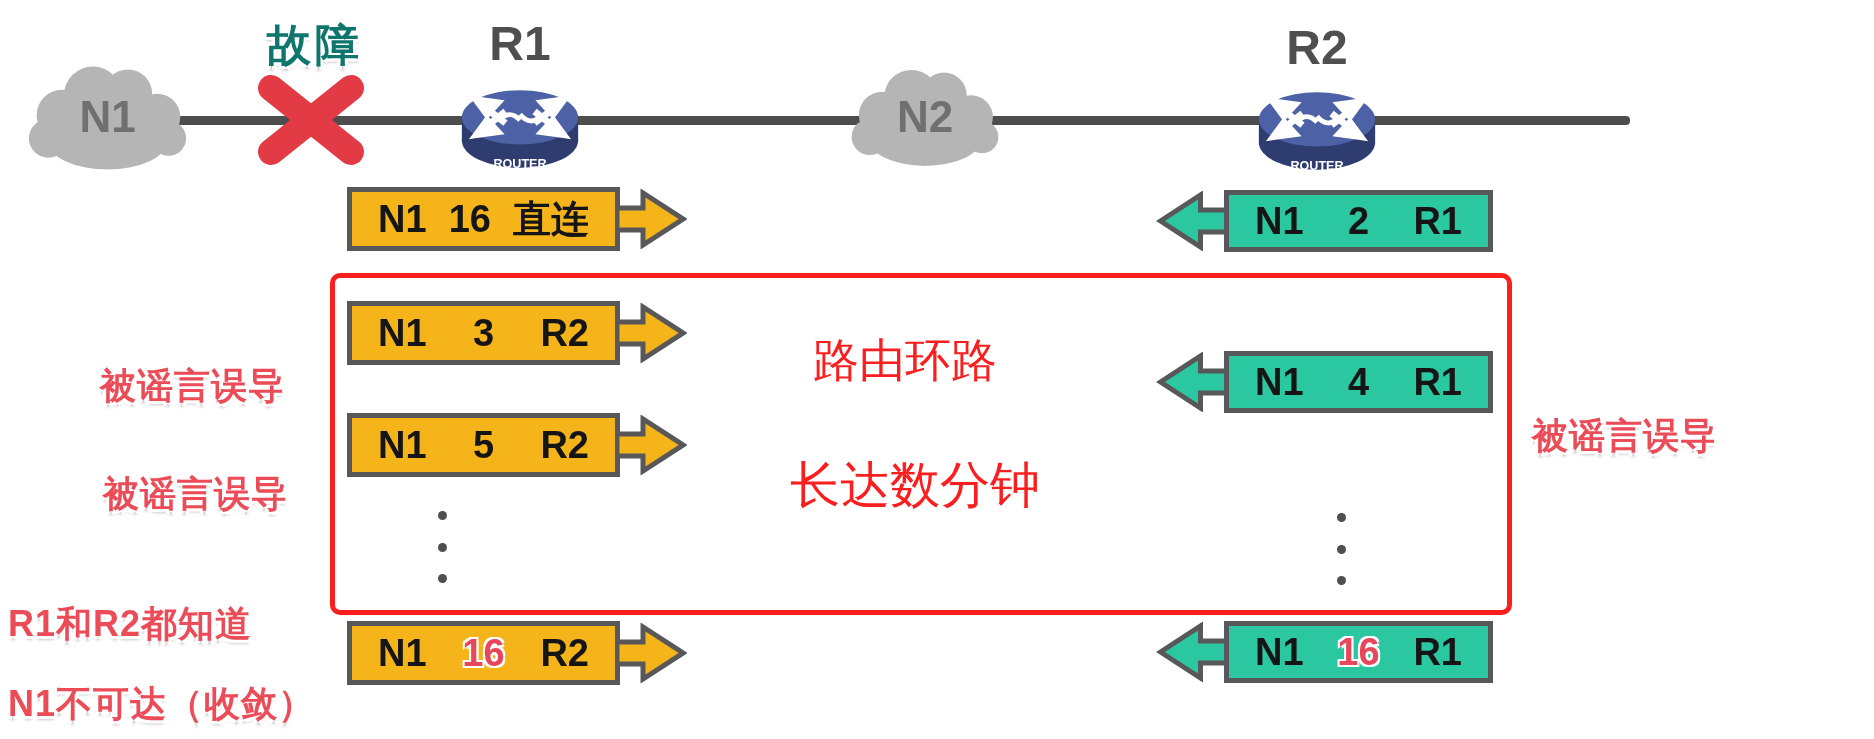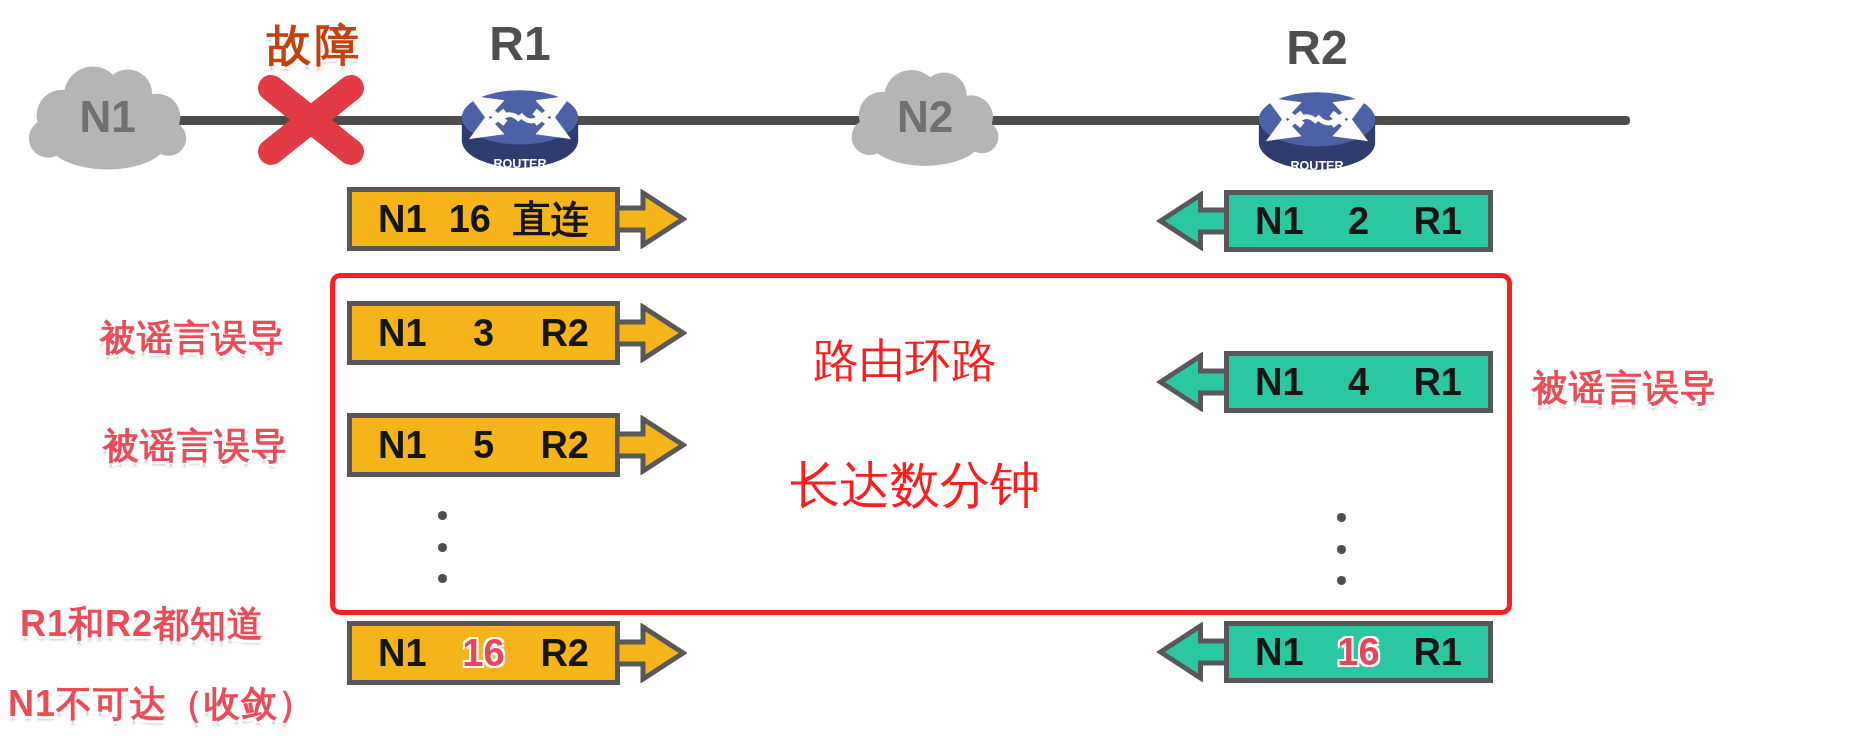--- a/index.html
+++ b/index.html
@@ -13,21 +13,21 @@
 
   
   .cloud{display:flex;align-items:center;justify-content:center;}
   .cloud svg{position:absolute;left:0;top:0;width:100%;height:100%;}
   .cloud-label{position:relative;color:#707070;font-weight:bold;font-size:44px;z-index:2;}
 
   
   .router-name{color:#4f4f52;font-weight:bold;font-size:48px;text-align:center;}
 
   
-  .failure-label{color:#c2410c;font-weight:bold;font-size:44px;letter-spacing:4px;
+  .failure-label{color:#0f766e;font-weight:bold;font-size:44px;letter-spacing:4px;
     text-shadow:-3px -3px 0 #fff,3px -3px 0 #fff,-3px 3px 0 #fff,3px 3px 0 #fff,0 4px 3px rgba(0,0,0,.25);}
 
   
   .harrow{display:flex;align-items:center;}
   .abox{box-sizing:border-box;border:5px solid #58585a;display:flex;align-items:center;
         justify-content:space-between;padding:0 26px;font-weight:bold;font-size:38px;color:#151515;}
   .abox.yellow{background:#f5b51a;width:273px;height:64px;}
   .abox.teal{background:#2bc7a0;width:269px;height:62px;}
   .head{flex:0 0 auto;margin-left:-3px;}
   .tail{flex:0 0 auto;margin-right:-3px;}
@@ -36,21 +36,21 @@
 
   
   .loop-frame{left:330px;top:273px;width:1182px;height:342px;border:5px solid #fa1e1e;border-radius:10px;box-sizing:border-box;}
   .loop-caption{color:#fa1e1e;text-align:center;}
   .loop-caption.l1{left:705px;top:330px;width:400px;font-size:46px;}
   .loop-caption.l2{left:700px;top:452px;width:430px;font-size:50px;}
 
   
   .red-outline{color:#ec4c57;font-weight:bold;
     text-shadow:-3px -3px 0 #fff,3px -3px 0 #fff,-3px 3px 0 #fff,3px 3px 0 #fff,0 4px 3px rgba(0,0,0,.22);}
-  .misled{font-size:36px;letter-spacing:1px;}
+  .misled{font-size:36px;letter-spacing:1px;margin-top:48px;}
   .converged{font-size:36px;letter-spacing:1px;line-height:52px;}
 
   
   .dot{width:9px;height:9px;border-radius:50%;background:#4f4f4f;}
 </style>
 </head>
 <body>
 
 <div id="stage">
 
@@ -202,21 +202,21 @@
     </svg>
   </div>
 
   <div class="abs dot" style="left:438px;top:511px;"></div>
   <div class="abs dot" style="left:438px;top:543px;"></div>
   <div class="abs dot" style="left:438px;top:574px;"></div>
   <div class="abs dot" style="left:1337px;top:513px;"></div>
   <div class="abs dot" style="left:1337px;top:545px;"></div>
   <div class="abs dot" style="left:1337px;top:576px;"></div>
 
-  <div class="abs red-outline converged" style="left:8px;top:598px;margin-left:12px;">R1和R2都知道</div>
+  <div class="abs red-outline converged" style="left:8px;top:598px;">R1和R2都知道</div>
   <div class="abs red-outline converged" style="left:8px;top:678px;">N1不可达（收敛）</div>
 
   <div class="abs harrow" style="left:347px;top:621px;">
     <div class="abox yellow">
       <span>N1</span>
       <span class="metric hot">16</span>
       <span>R2</span>
     </div>
     <svg class="head" width="70" height="60" viewBox="0 0 70 60">
       <polygon points="0,19 26,19 26,4 66,30 26,56 26,41 0,41" fill="#f5b51a" stroke="#58585a" stroke-width="5"></polygon>

